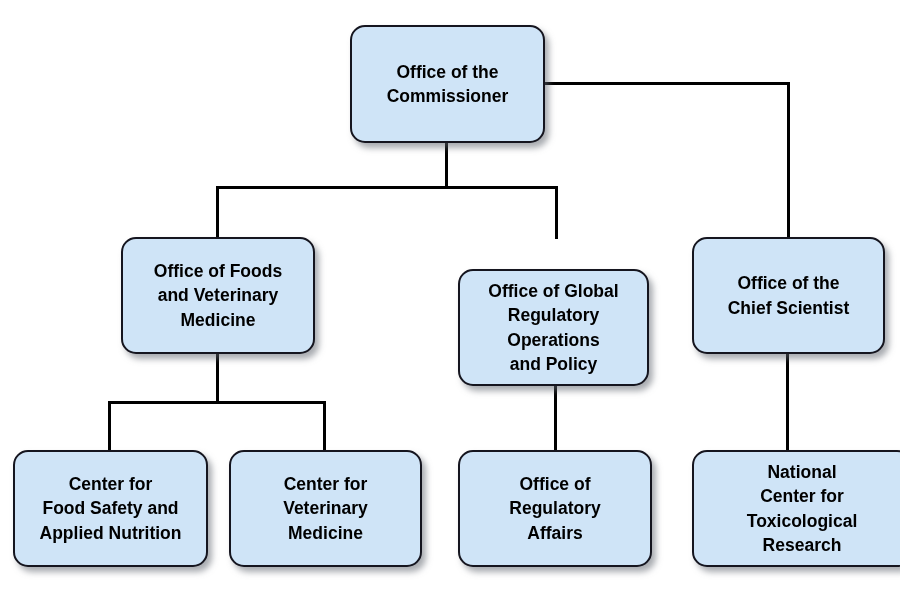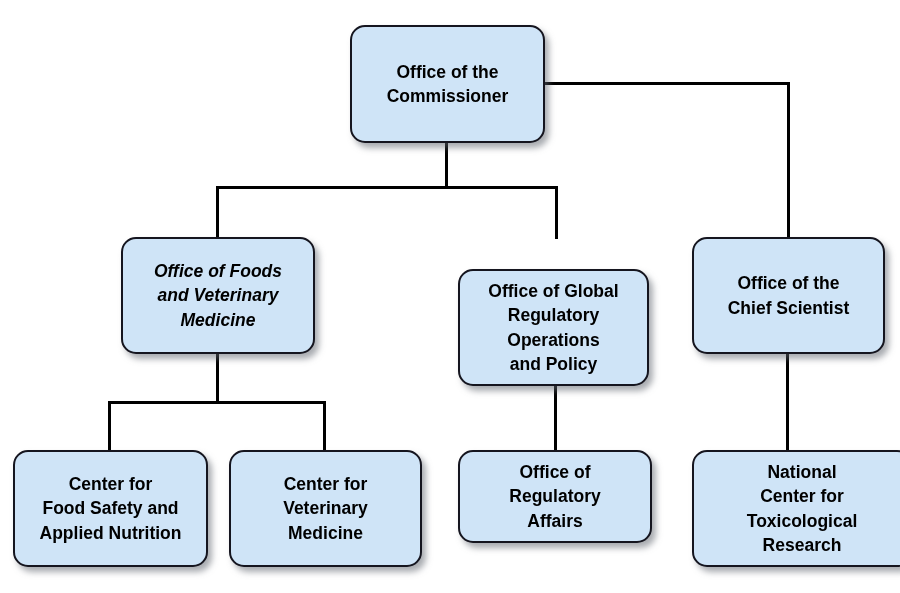--- a/index.html
+++ b/index.html
@@ -33,27 +33,27 @@
     white-space: pre-line;
     padding: 20px;
   }
   .connector {
     position: absolute;
     background: #000000;
   }
   
   #node-commissioner { left: 350px; top: 25px;  width: 195px; height: 118px; }
   
-  #node-foods        { left: 121px; top: 237px; width: 194px; height: 117px; font-style: italic; }
+  #node-foods        { left: 121px; top: 237px; width: 194px; height: 117px; }
   #node-global       { left: 458px; top: 237px; width: 191px; height: 117px; margin-top: 32px; }
   #node-chief        { left: 692px; top: 237px; width: 193px; height: 117px; }
   
   #node-cfsan        { left: 13px;  top: 450px; width: 195px; height: 117px; }
   #node-cvm          { left: 229px; top: 450px; width: 193px; height: 117px; }
-  #node-ora          { left: 458px; top: 450px; width: 194px; height: 93px; }
+  #node-ora          { left: 458px; top: 450px; width: 194px; height: 117px; }
   #node-nctr         { left: 692px; top: 450px; width: 220px; height: 117px; }
   
   #c-top-down   { left: 445px; top: 141px; width: 3px;   height: 48px;  }
   #c-l2-h       { left: 216px; top: 186px; width: 342px; height: 3px;   }
   #c-l2-left    { left: 216px; top: 186px; width: 3px;   height: 53px;  }
   #c-l2-right   { left: 555px; top: 186px; width: 3px;   height: 53px;  }
   #c-right-h    { left: 543px; top: 82px;  width: 247px; height: 3px;   }
   #c-right-v    { left: 787px; top: 82px;  width: 3px;   height: 157px; }
   #c-foods-down { left: 216px; top: 352px; width: 3px;   height: 52px;  }
   #c-l3-h       { left: 108px; top: 401px; width: 218px; height: 3px;   }

